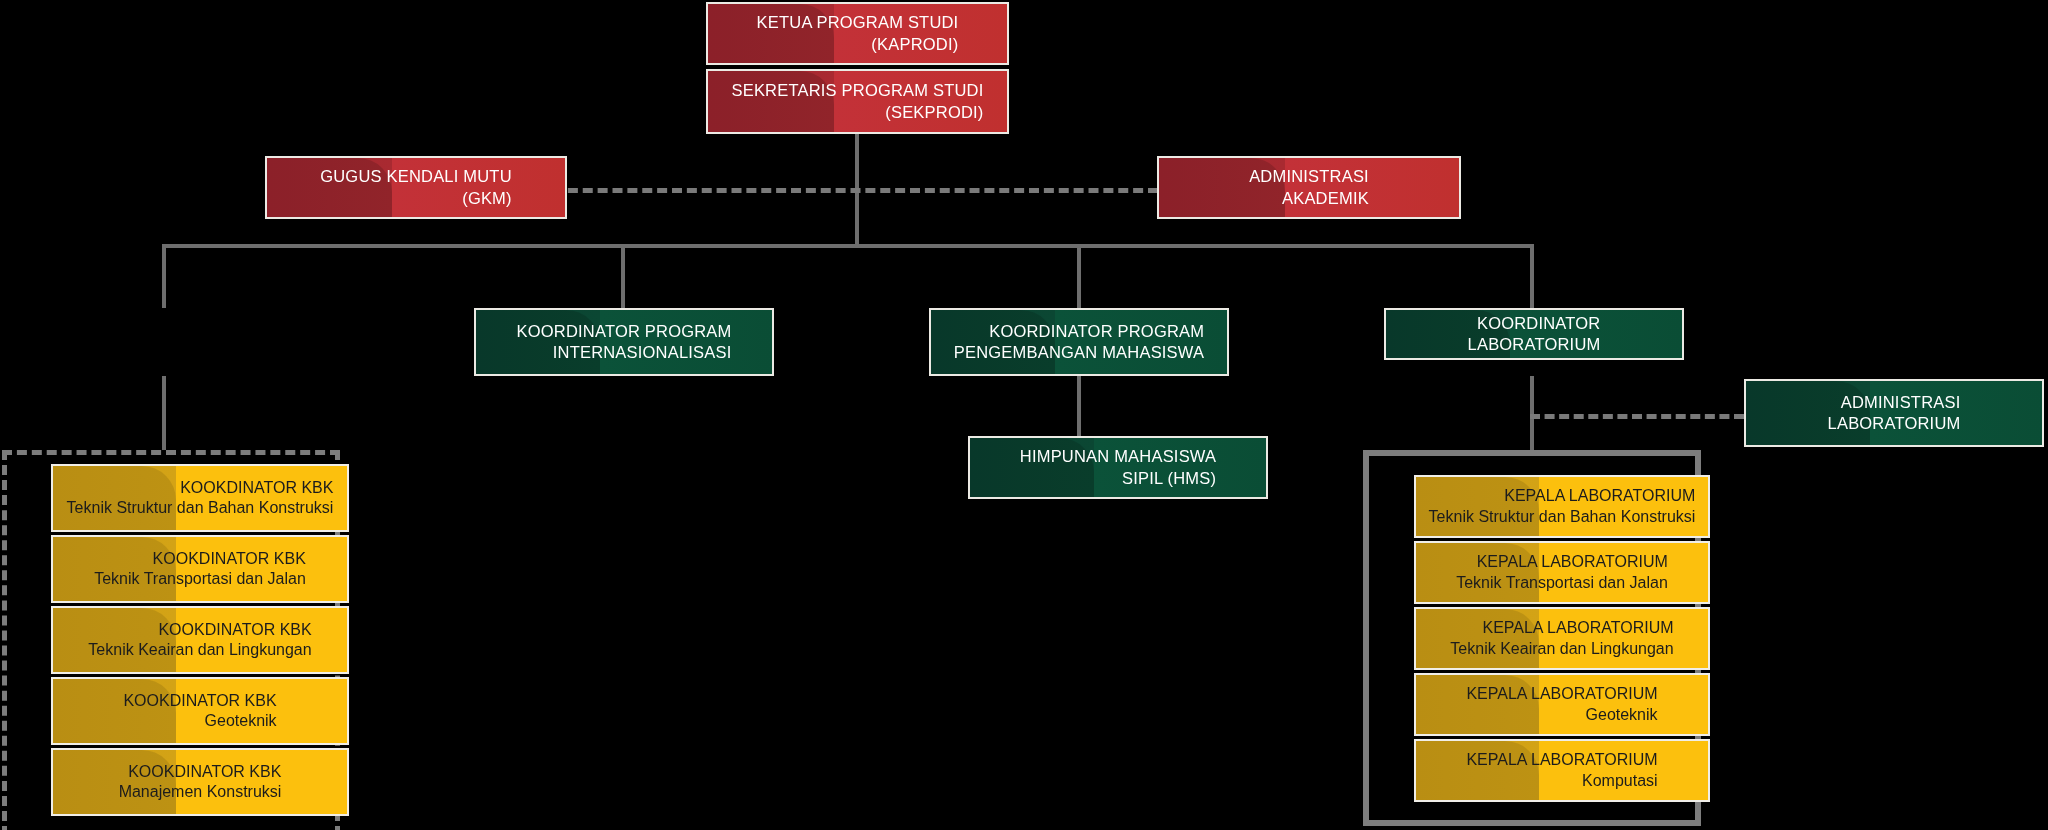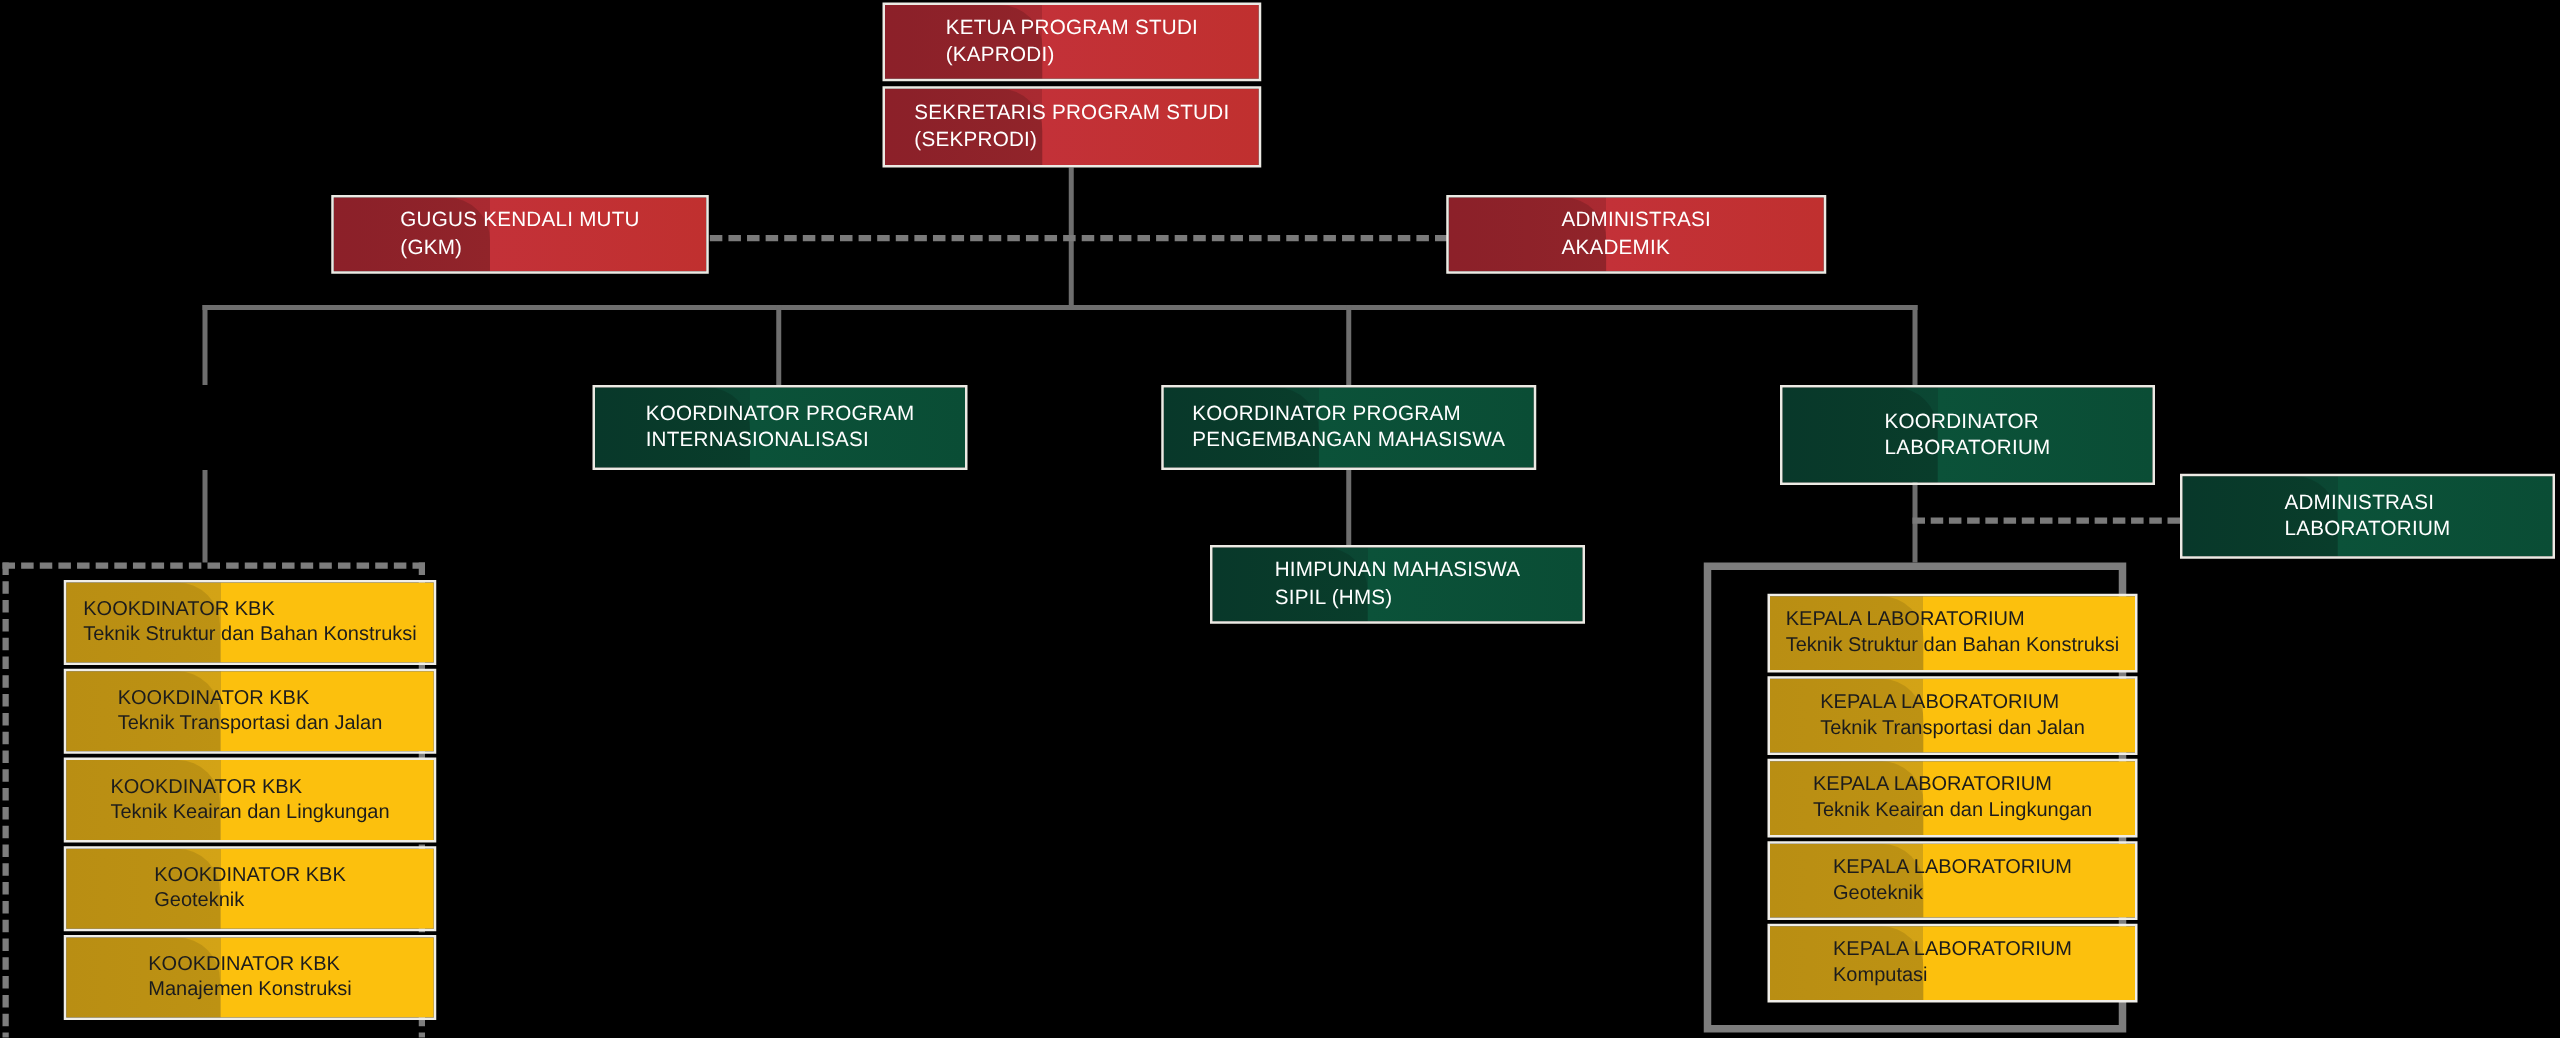--- a/index.html
+++ b/index.html
@@ -2,21 +2,21 @@
 <html><head>
 <meta charset="utf-8">
 <style>
   html,body{margin:0;padding:0;background:#000;}
   body{width:2048px;height:830px;position:relative;overflow:hidden;
        font-family:"Liberation Sans","DejaVu Sans",sans-serif;}
   #stage{position:absolute;left:0;top:0;width:2048px;height:830px;background:#000;}
 
   
   .box{position:absolute;box-sizing:border-box;display:flex;align-items:center;
-       justify-content:center;text-align:left;overflow:hidden;
+       justify-content:center;text-align:right;overflow:hidden;
        border:2px solid #eceae4;z-index:5;}
   .box .lbl{position:relative;z-index:3;line-height:1.28;padding:0 6px;}
   
   .box::before{content:"";position:absolute;z-index:1;left:0;top:0;
        width:42%;height:100%;border-top-right-radius:34px;
        background:rgba(0,0,0,0.14);pointer-events:none;}
 
   .red{background:linear-gradient(90deg,#a32630 0%,#a92a31 42%,#c33138 42%,#c0302f 100%);
        color:#fff;font-size:16.5px;letter-spacing:.2px;}
   .green{background:linear-gradient(90deg,#0a4231 0%,#0b4733 42%,#0a5038 42%,#09read 100%);
@@ -99,21 +99,21 @@
     </div>
   </div>
 
   <div class="box green" style="left:929px;top:308px;width:300px;height:68px;">
     <div class="lbl">
       <div>KOORDINATOR PROGRAM</div>
       <div>PENGEMBANGAN MAHASISWA</div>
     </div>
   </div>
 
-  <div class="box green" style="left:1384px;top:308px;width:300px;height:80px;margin-left:40px;">
+  <div class="box green" style="left:1384px;top:308px;width:300px;height:52px;">
     <div class="lbl">
       <div>KOORDINATOR</div>
       <div>LABORATORIUM</div>
     </div>
   </div>
 
   <div class="box green" style="left:1744px;top:379px;width:300px;height:68px;">
     <div class="lbl">
       <div>ADMINISTRASI</div>
       <div>LABORATORIUM</div>

